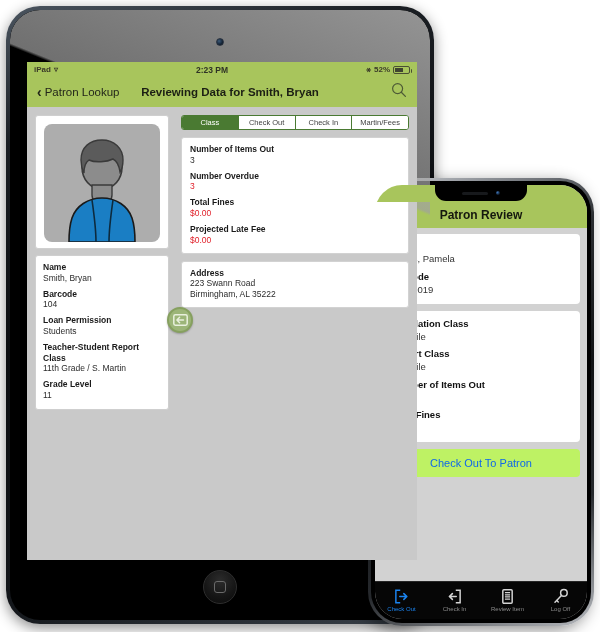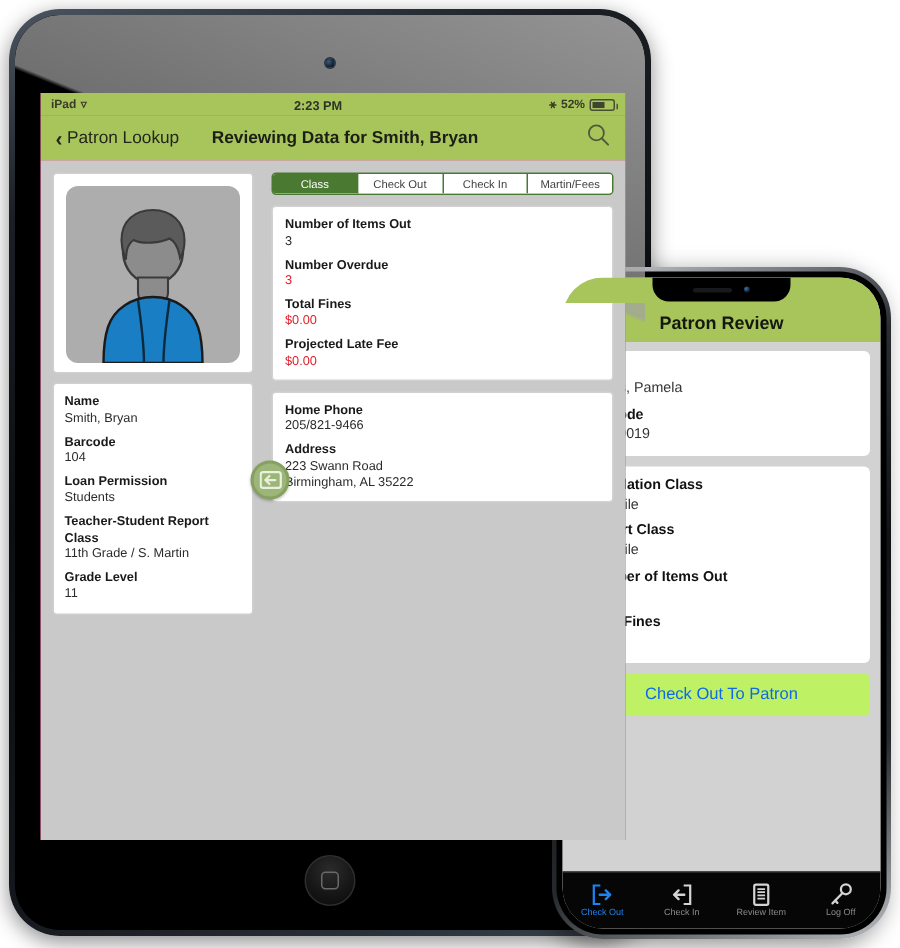--- a/index.html
+++ b/index.html
@@ -48,21 +48,21 @@
     border: 1px solid #2e2e2e;
     display: flex; align-items: center; justify-content: center;
     z-index: 6;
   }
   .ipad-home .sq {
     width: 12px; height: 12px; border: 1.4px solid #6a6a6a; border-radius: 3px;
   }
   .ipad-screen {
     position: absolute; left: 17px; top: 52px;
     width: 390px; height: 498px;
-    background: #ec4899;
+    background: #14b8a6;
     overflow: hidden;
     z-index: 5;
   }
 
   
   .status-bar {
     height: 15px; background: #a8c55c;
     display: flex; align-items: center; justify-content: space-between;
     padding: 0 7px; font-size: 8px; color: #3a3a28; font-weight: bold;
   }
@@ -289,24 +289,20 @@
                 <div class="val red">$0.00</div>
               </div>
               <div class="fld">
                 <div class="lbl">Projected Late Fee</div>
                 <div class="val red">$0.00</div>
               </div>
             </div>
 
             <div class="r-card">
               <div class="fld">
-                <div class="lbl">Home Phone</div>
-                <div class="val">205/821-9466</div>
-              </div>
-              <div class="fld">
                 <div class="lbl">Address</div>
                 <div class="val" style="white-space:pre-line;">223 Swann Road
 Birmingham, AL 35222</div>
               </div>
             </div>
           </div>
 
           <div class="collapse-btn">
             <svg width="15" height="12" viewBox="0 0 15 12">
               <rect x="0.8" y="0.8" width="13.4" height="10.4" rx="1.6" fill="none" stroke="#e9f0dd" stroke-width="1.5"></rect>

